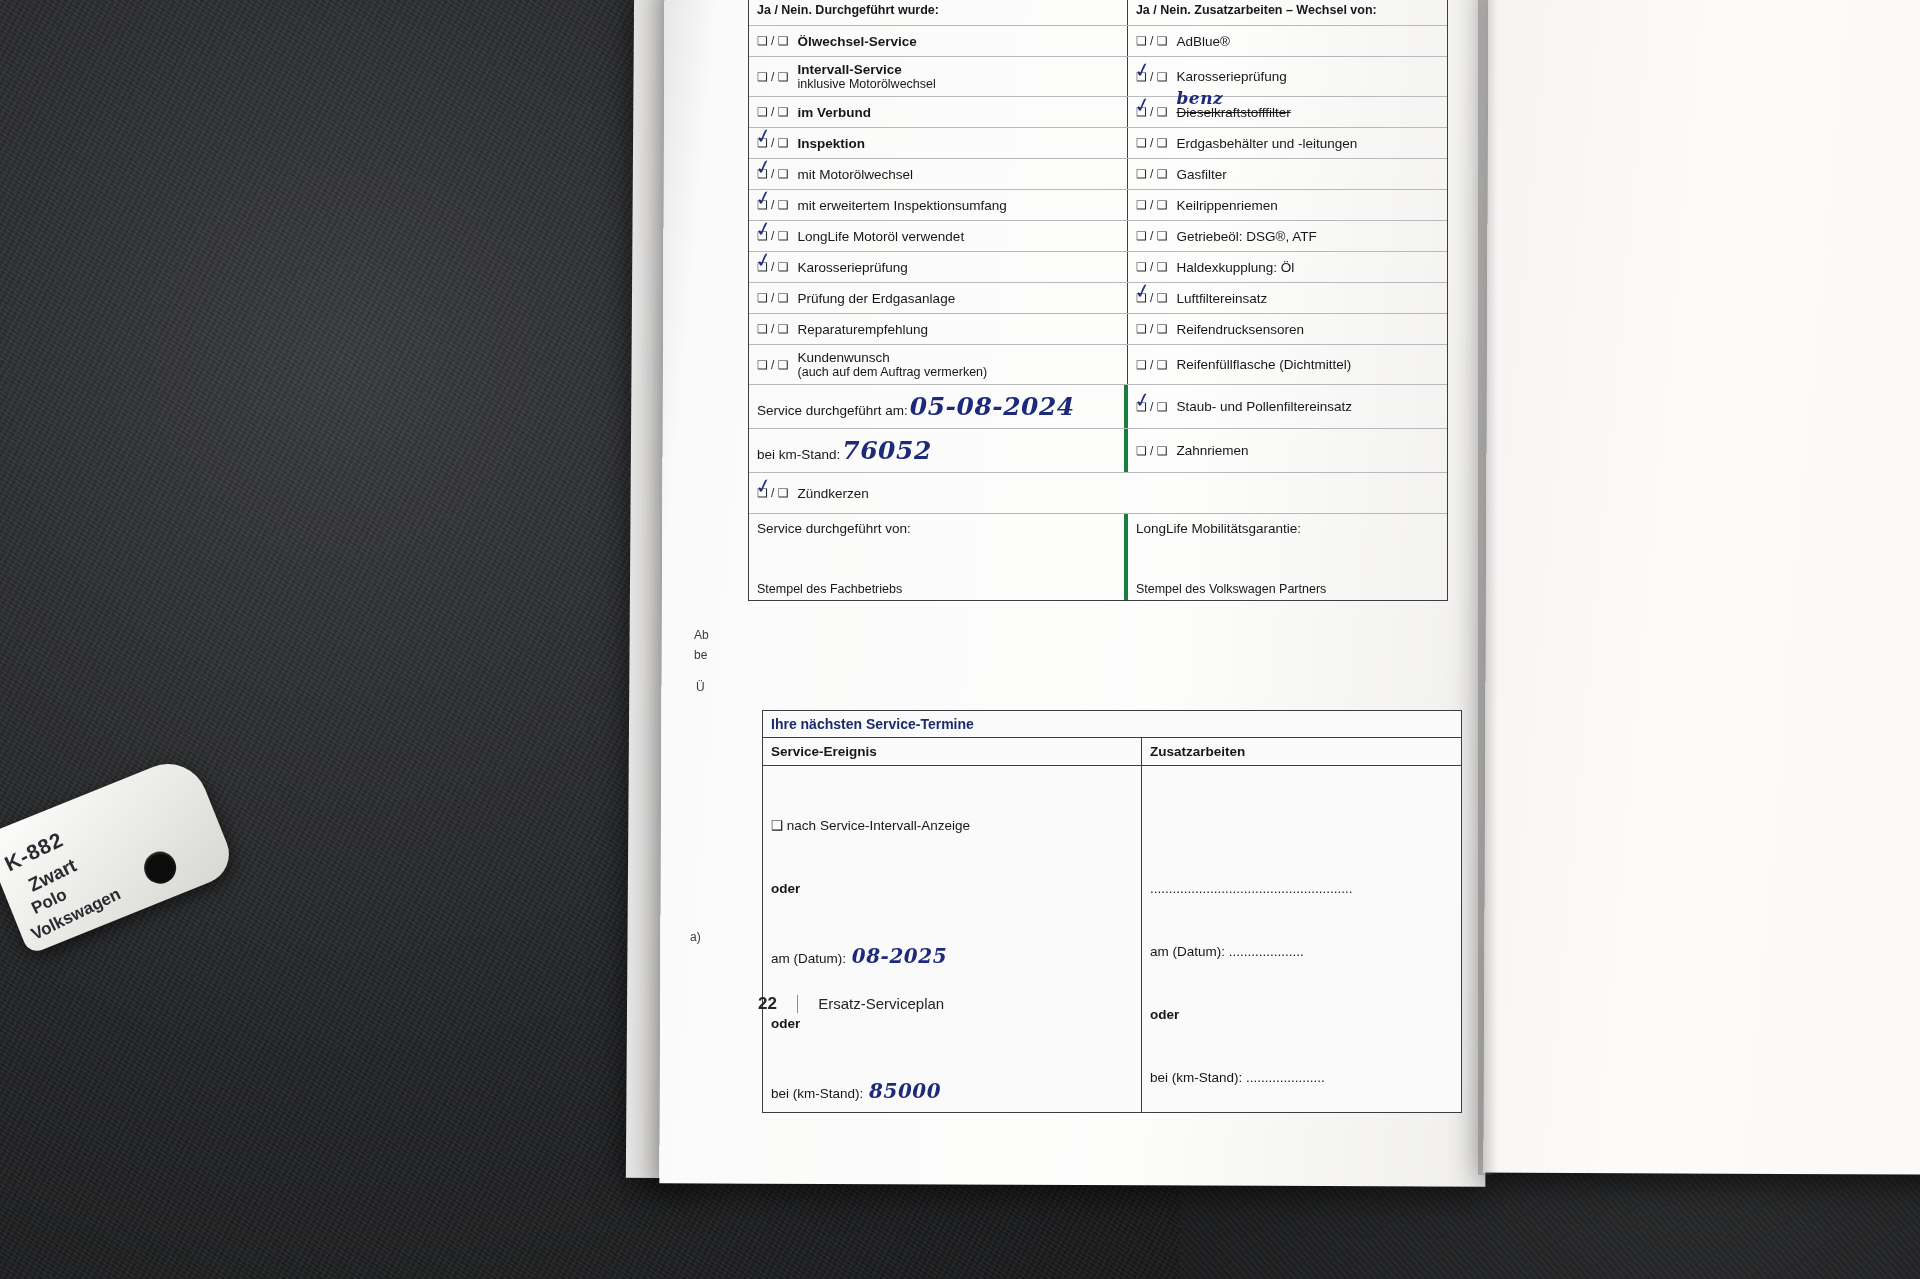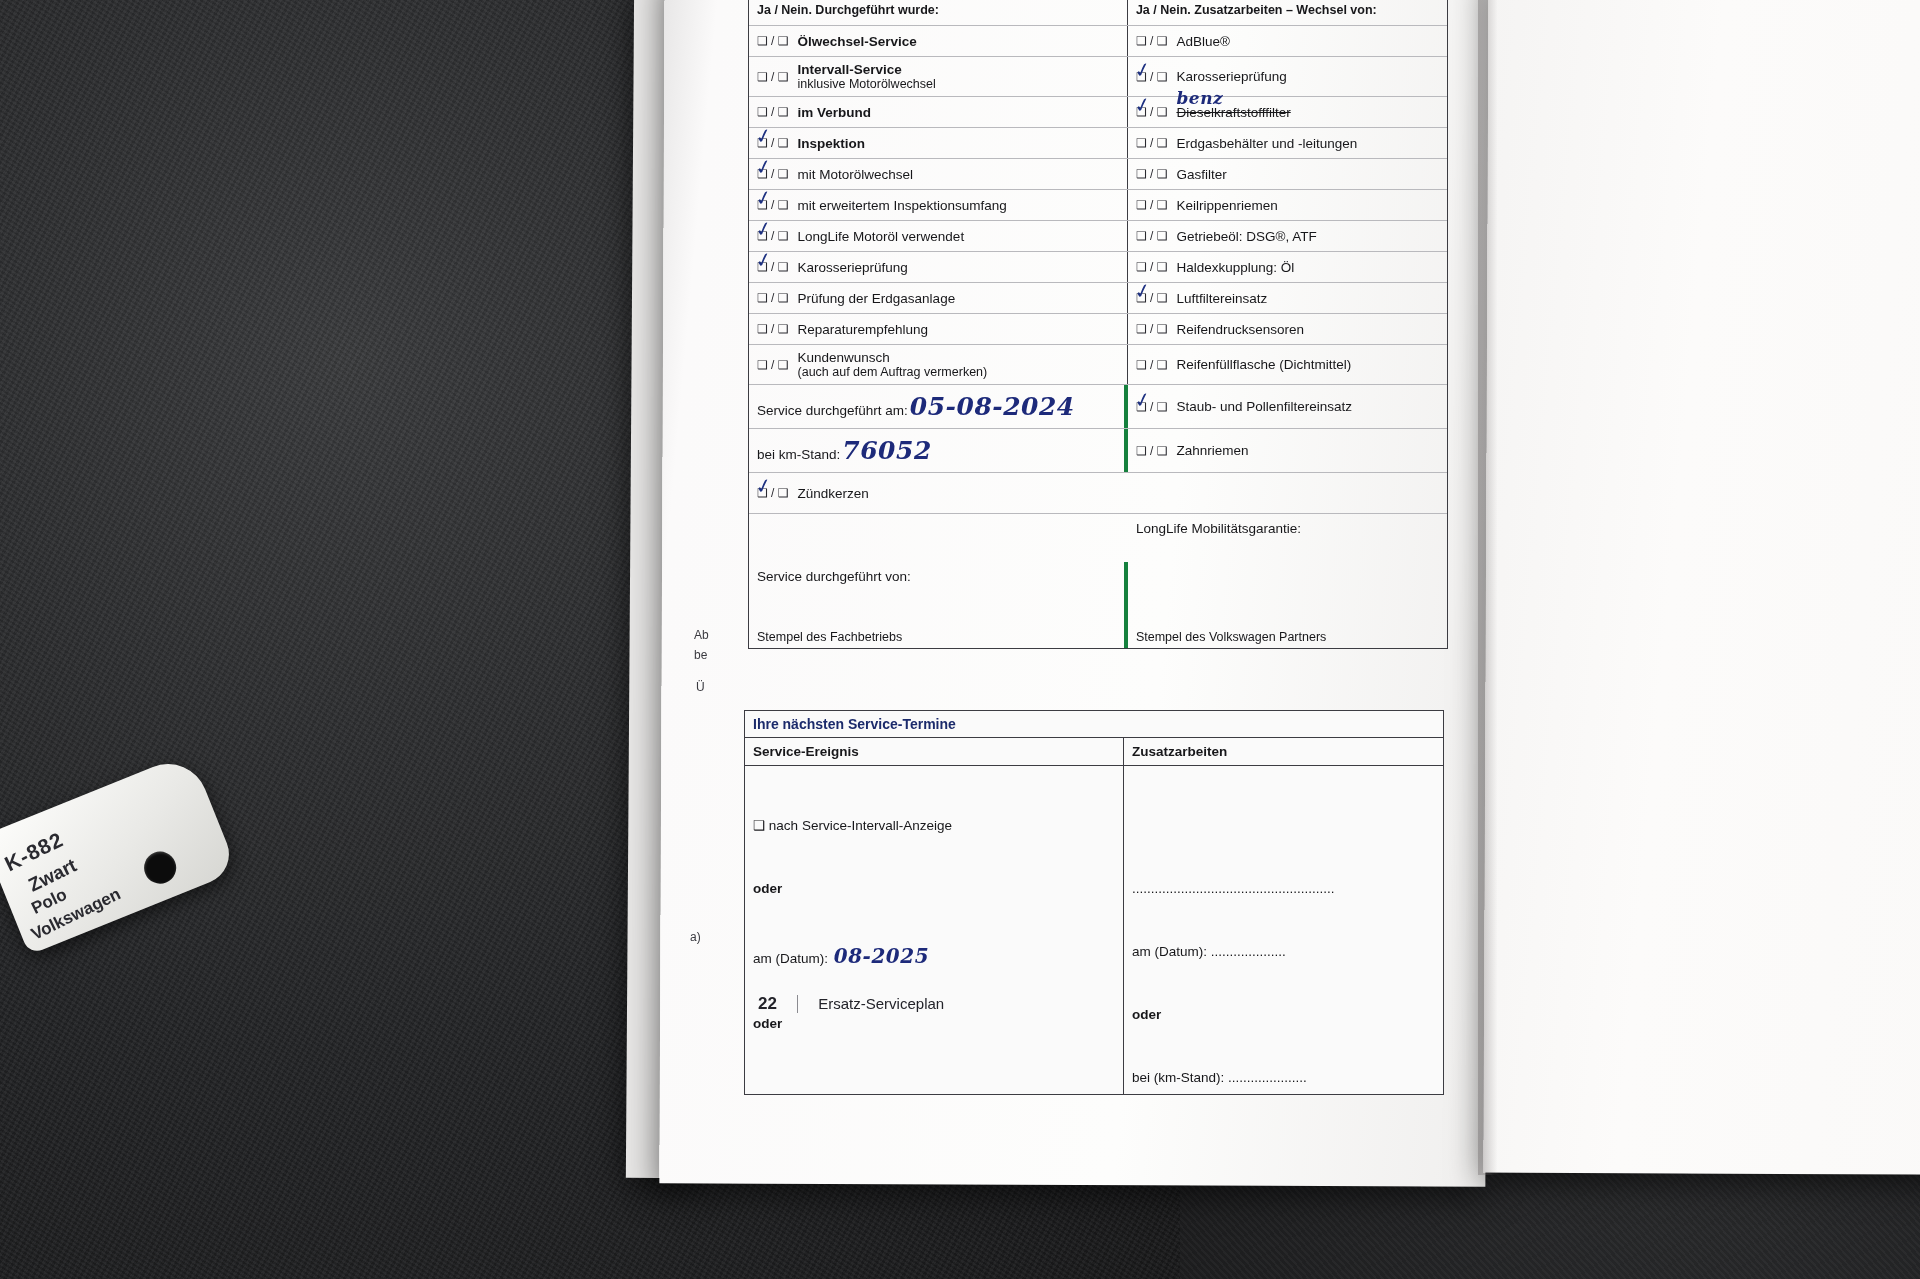--- a/index.html
+++ b/index.html
@@ -123,21 +123,21 @@
   .fill-r { width:320px; padding:5px 6px 5px 8px; min-height:40px; display:flex; align-items:center;}
 
   .stamp {
     position:absolute; left:118px; top:-6px; width:270px;
     text-align:center; font-size:14.5px; color:#141418; line-height:1.22; font-weight:600;
   }
   .stamp .big { font-size:17.5px; font-weight:bold; letter-spacing:.2px; }
 
   
   .tbl2 {
-    position:absolute; left:44px; top:742px; width:700px;
+    position:absolute; left:62px; top:742px; width:700px;
     border:1px solid #3c3c42; background:#fafafa;
   }
   .t2-title { font-weight:bold; font-size:14px; color:#1b2a6b; padding:5px 8px; }
   .t2-head { display:flex; border-top:1px solid #3c3c42; font-weight:bold; font-size:13.5px;}
   .t2-body { display:flex; border-top:1px solid #3c3c42;}
   .t2-l { width:380px; border-right:1px solid #3c3c42; padding:6px 8px; }
   .t2-r { width:320px; padding:6px 8px; }
   .t2-line { padding:3px 0 3px 0; font-size:13.5px; position:relative;margin-top:42px; }
   .t2-line.b { font-weight:bold; }
 
@@ -310,21 +310,21 @@
           </div>
           <div class="fill-row">
             <div class="fill-r">
               <span class="chk" style="position: relative;">❑ / ❑<span class="tick" style="left: -2px; top: -12px;">✓</span></span>
               <span class="lbl">Zündkerzen</span>
             </div>
           </div>
         </div>
 
       <div class="fill-row">
-        <div class="fill-l" style="min-height:86px; position:relative;margin-top:48px;">
+        <div class="fill-l" style="min-height:86px; position:relative;">
           <div style="font-size:13.5px">Service durchgeführt von:</div>
           <div style="position:absolute; left:8px; bottom:4px; font-size:12.5px;">Stempel des Fachbetriebs</div>
         </div>
         <div class="fill-r" style="min-height:86px; position:relative; align-items:flex-start;">
           <div style="font-size:13.5px; padding-top:2px;">LongLife Mobilitätsgarantie:</div>
           <div style="position:absolute; left:8px; bottom:4px; font-size:12.5px;">Stempel des Volkswagen Partners</div>
         </div>
       </div>
     </div>
 
@@ -336,20 +336,24 @@
       </div>
       <div class="t2-body">
         <div class="t2-l">
           <div class="t2-line">❑ nach Service-Intervall-Anzeige</div>
           <div class="t2-line b">oder</div>
           <div class="t2-line">
             <span>am (Datum):</span>
             <span class="hand" style="font-size:20px; margin-left:2px;">08-2025</span>
           </div>
           <div class="t2-line b">oder</div>
+          <div class="t2-line">
+            <span>bei (km-Stand):</span>
+            <span class="hand" style="font-size:20px; margin-left:2px;">85000</span>
+          </div>
         </div>
         <div class="t2-r">
           <div class="t2-line" style="height:22px;"></div>
           <div class="t2-line">......................................................</div>
           <div class="t2-line">am (Datum): ....................</div>
           <div class="t2-line b">oder</div>
           <div class="t2-line">bei (km-Stand): .....................</div>
         </div>
       </div>
     </div>

